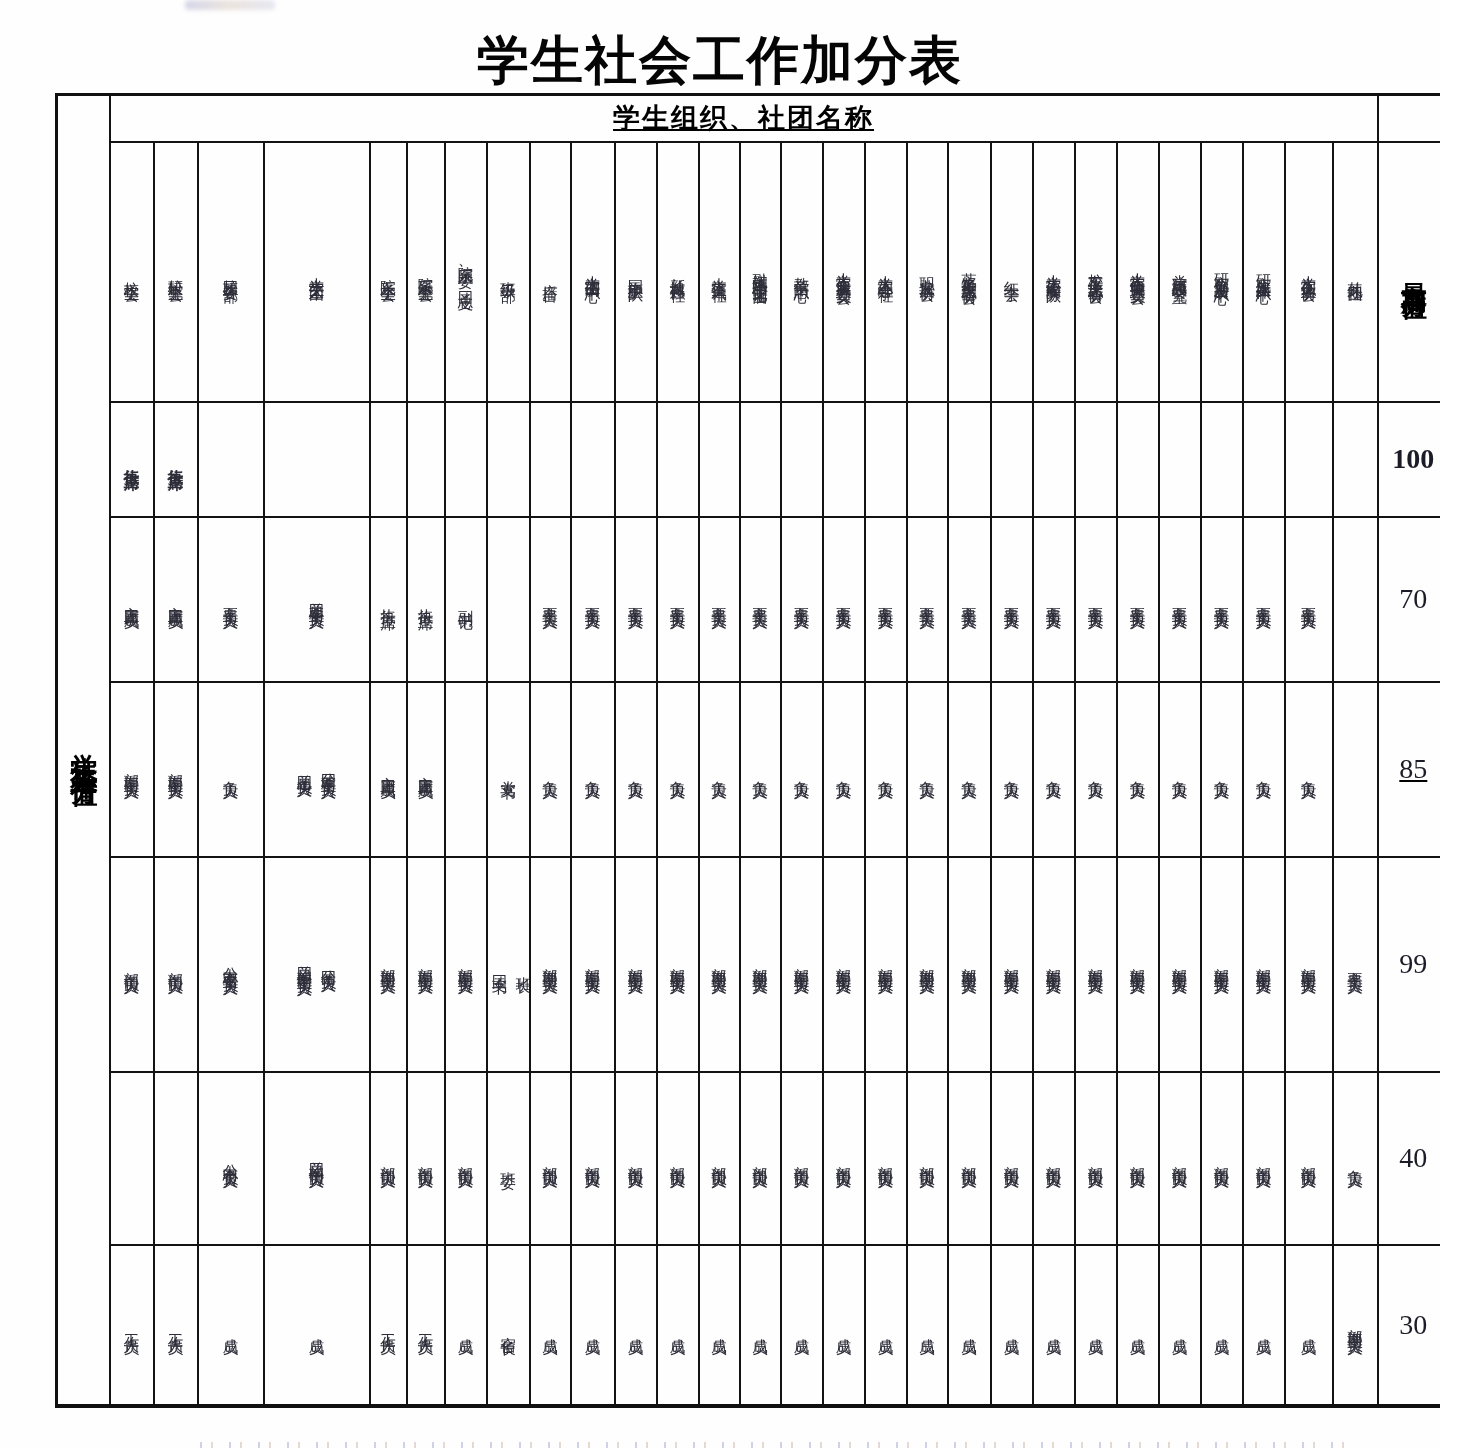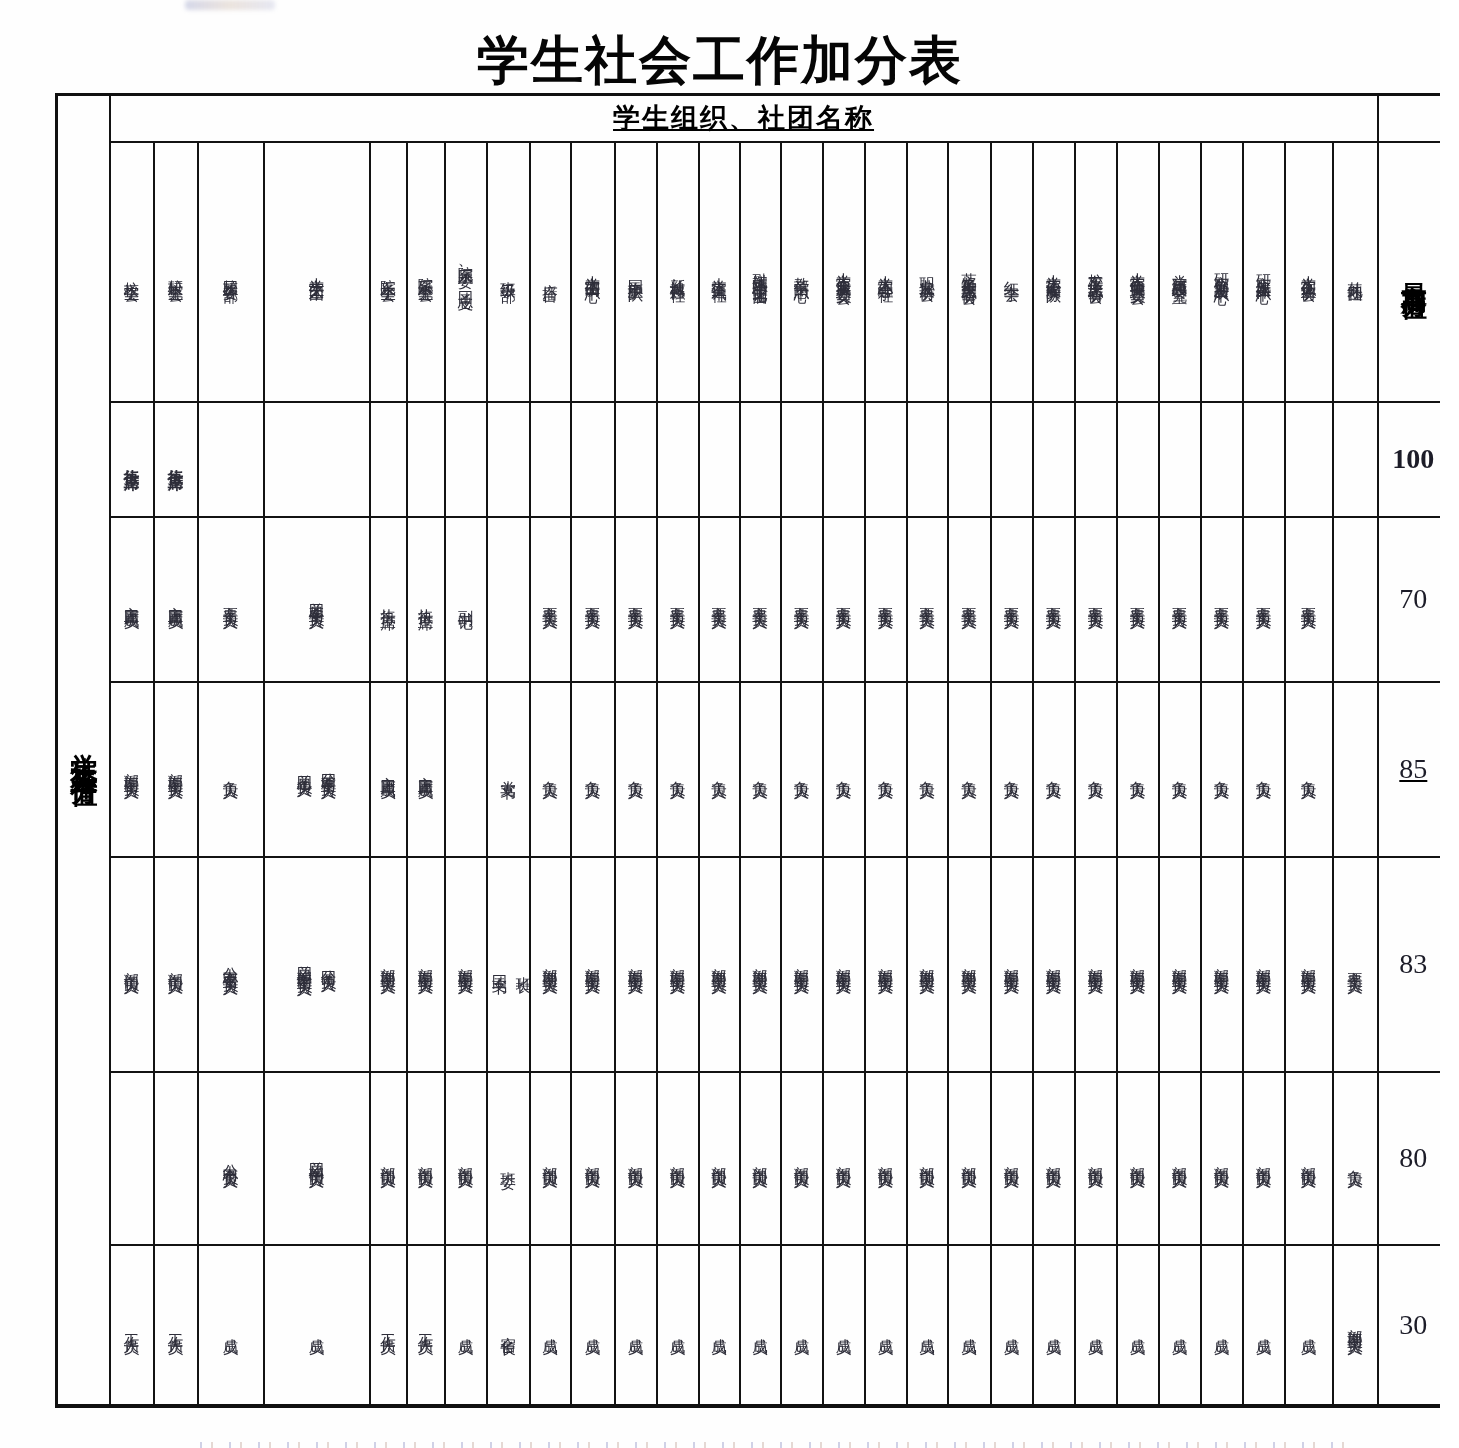--- a/index.html
+++ b/index.html
@@ -272,21 +272,21 @@
           <td><span class="vtext">部门主要负责人</span></td>
           <td><span class="vtext">部门主要负责人</span></td>
           <td><span class="vtext">部门主要负责人</span></td>
           <td><span class="vtext">部门主要负责人</span></td>
           <td><span class="vtext">部门主要负责人</span></td>
           <td><span class="vtext">部门主要负责人</span></td>
           <td><span class="vtext">部门主要负责人</span></td>
           <td><span class="vtext">部门主要负责人</span></td>
           <td><span class="vtext">部门主要负责人</span></td>
           <td><span class="vtext">主要负责人</span></td>
-          <td class="score-cell">83</td>
+          <td class="score-cell">99</td>
         </tr>
         <tr style="height: 173px;">
           <td></td>
           <td></td>
           <td><span class="vtext">分中心负责人</span></td>
           <td><span class="vtext">总团部门负责人</span></td>
           <td><span class="vtext">部门负责人</span></td>
           <td><span class="vtext">部门负责人</span></td>
           <td><span class="vtext">部门负责人</span></td>
           <td><span class="vtext">班委</span></td>
@@ -303,21 +303,21 @@
           <td><span class="vtext">部门负责人</span></td>
           <td><span class="vtext">部门负责人</span></td>
           <td><span class="vtext">部门负责人</span></td>
           <td><span class="vtext">部门负责人</span></td>
           <td><span class="vtext">部门负责人</span></td>
           <td><span class="vtext">部门负责人</span></td>
           <td><span class="vtext">部门负责人</span></td>
           <td><span class="vtext">部门负责人</span></td>
           <td><span class="vtext">部门负责人</span></td>
           <td><span class="vtext">负责人</span></td>
-          <td class="score-cell">80</td>
+          <td class="score-cell">40</td>
         </tr>
         <tr style="height: 161px;">
           <td><span class="vtext">工作人员</span></td>
           <td><span class="vtext">工作人员</span></td>
           <td><span class="vtext">成员</span></td>
           <td><span class="vtext">成员</span></td>
           <td><span class="vtext">工作人员</span></td>
           <td><span class="vtext">工作人员</span></td>
           <td><span class="vtext">成员</span></td>
           <td><span class="vtext">宿舍长</span></td>

